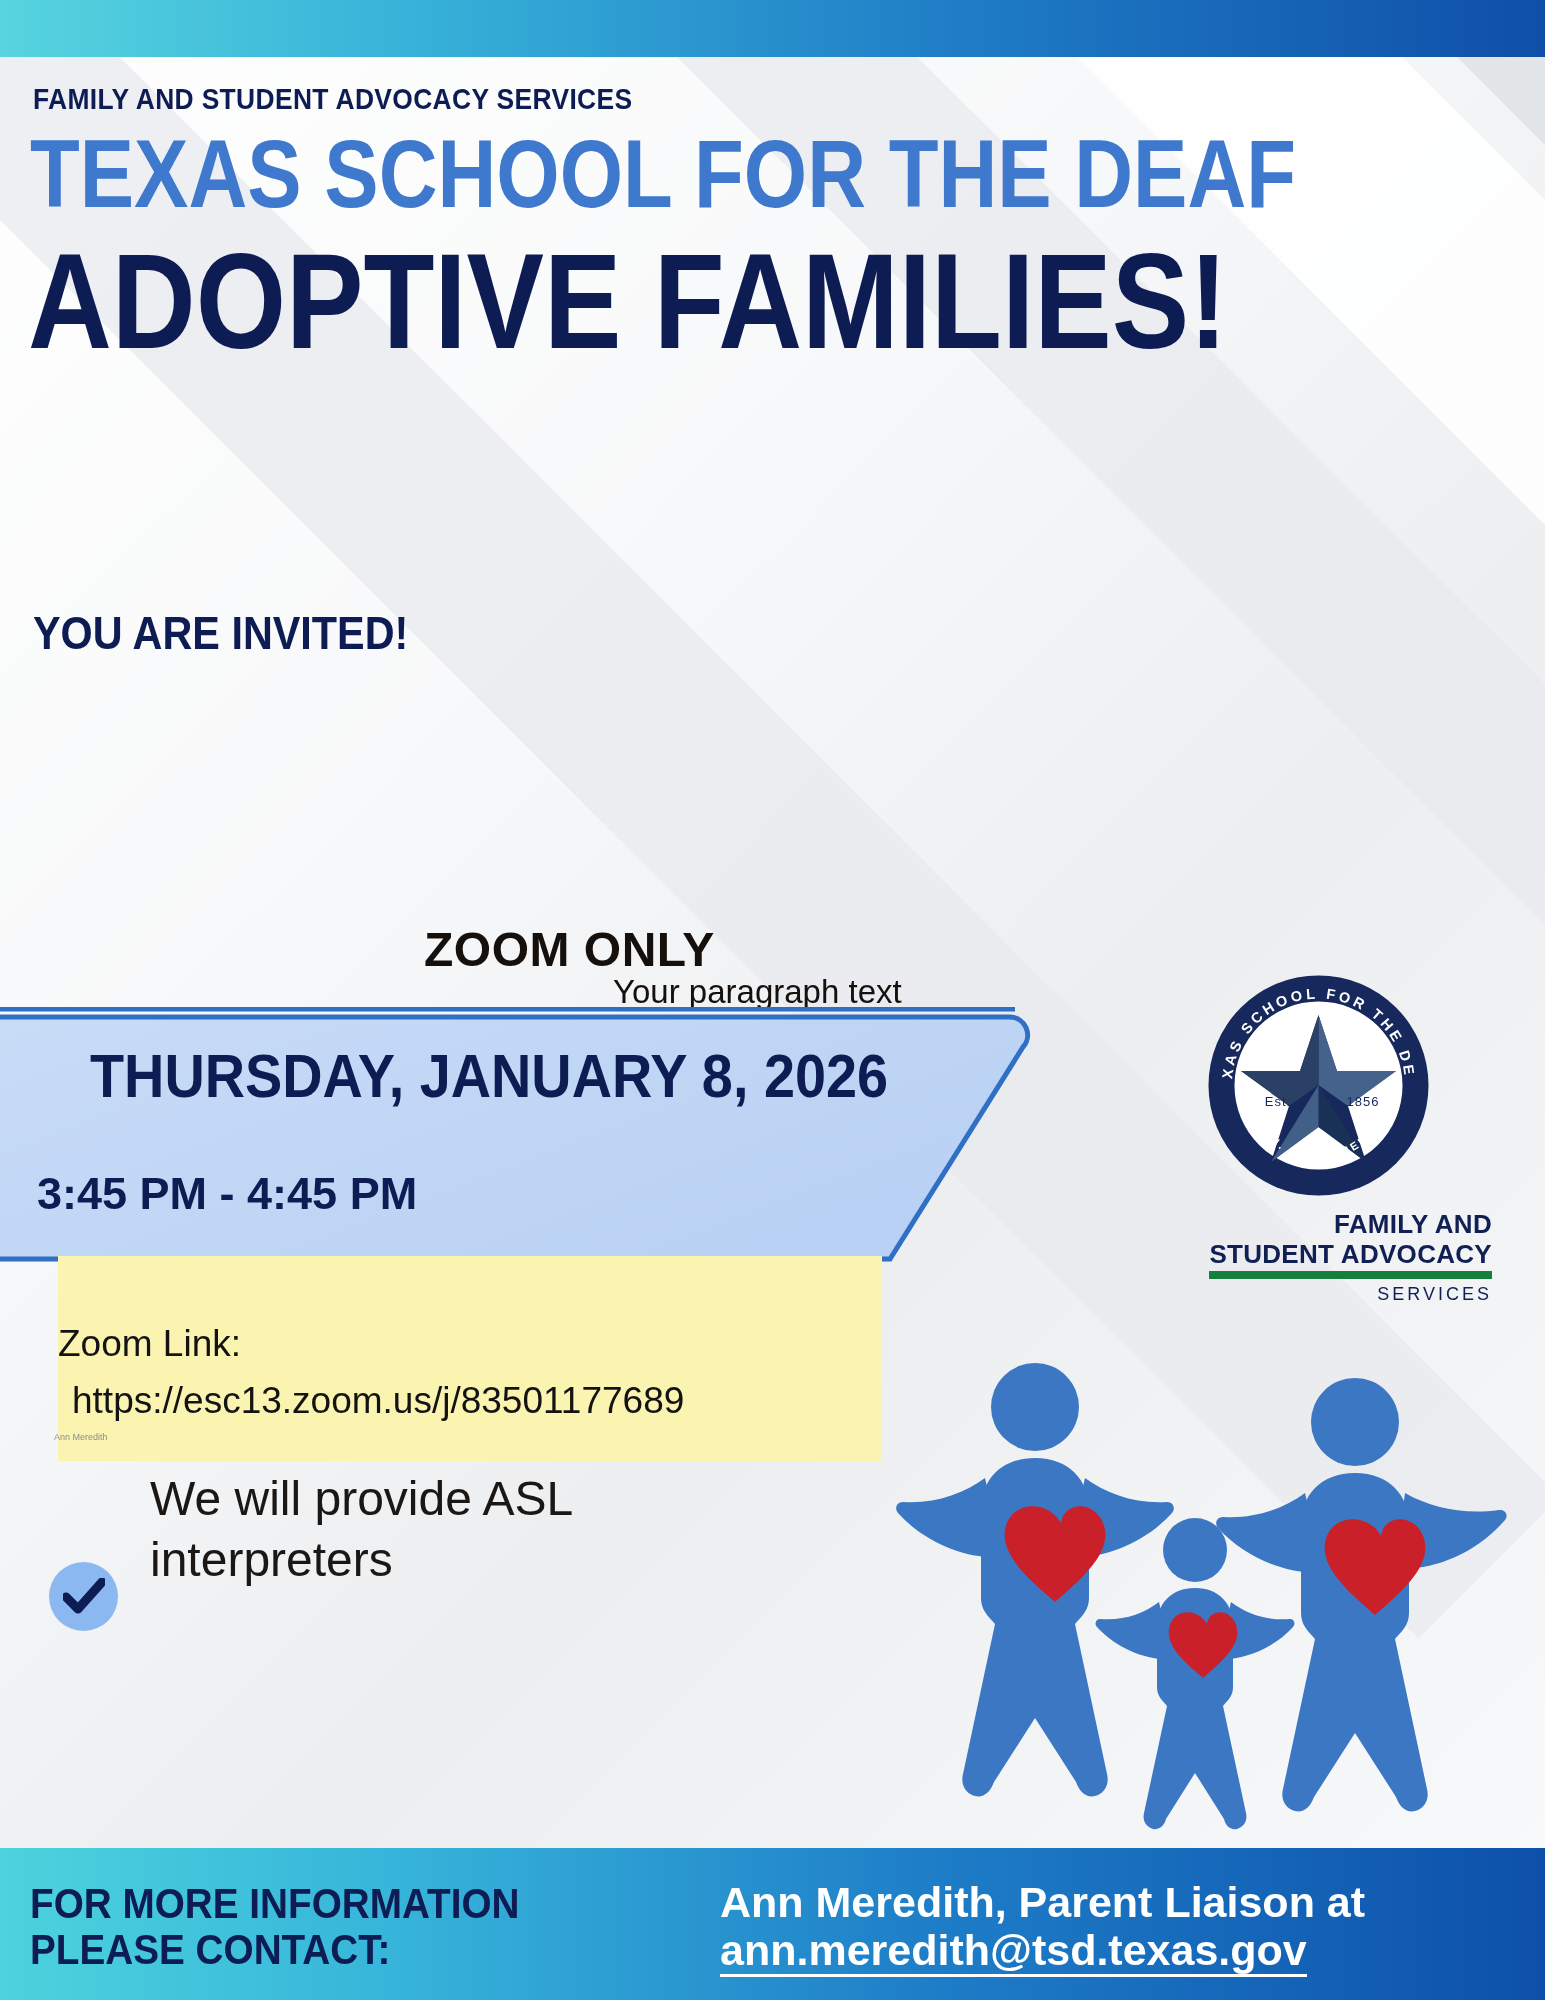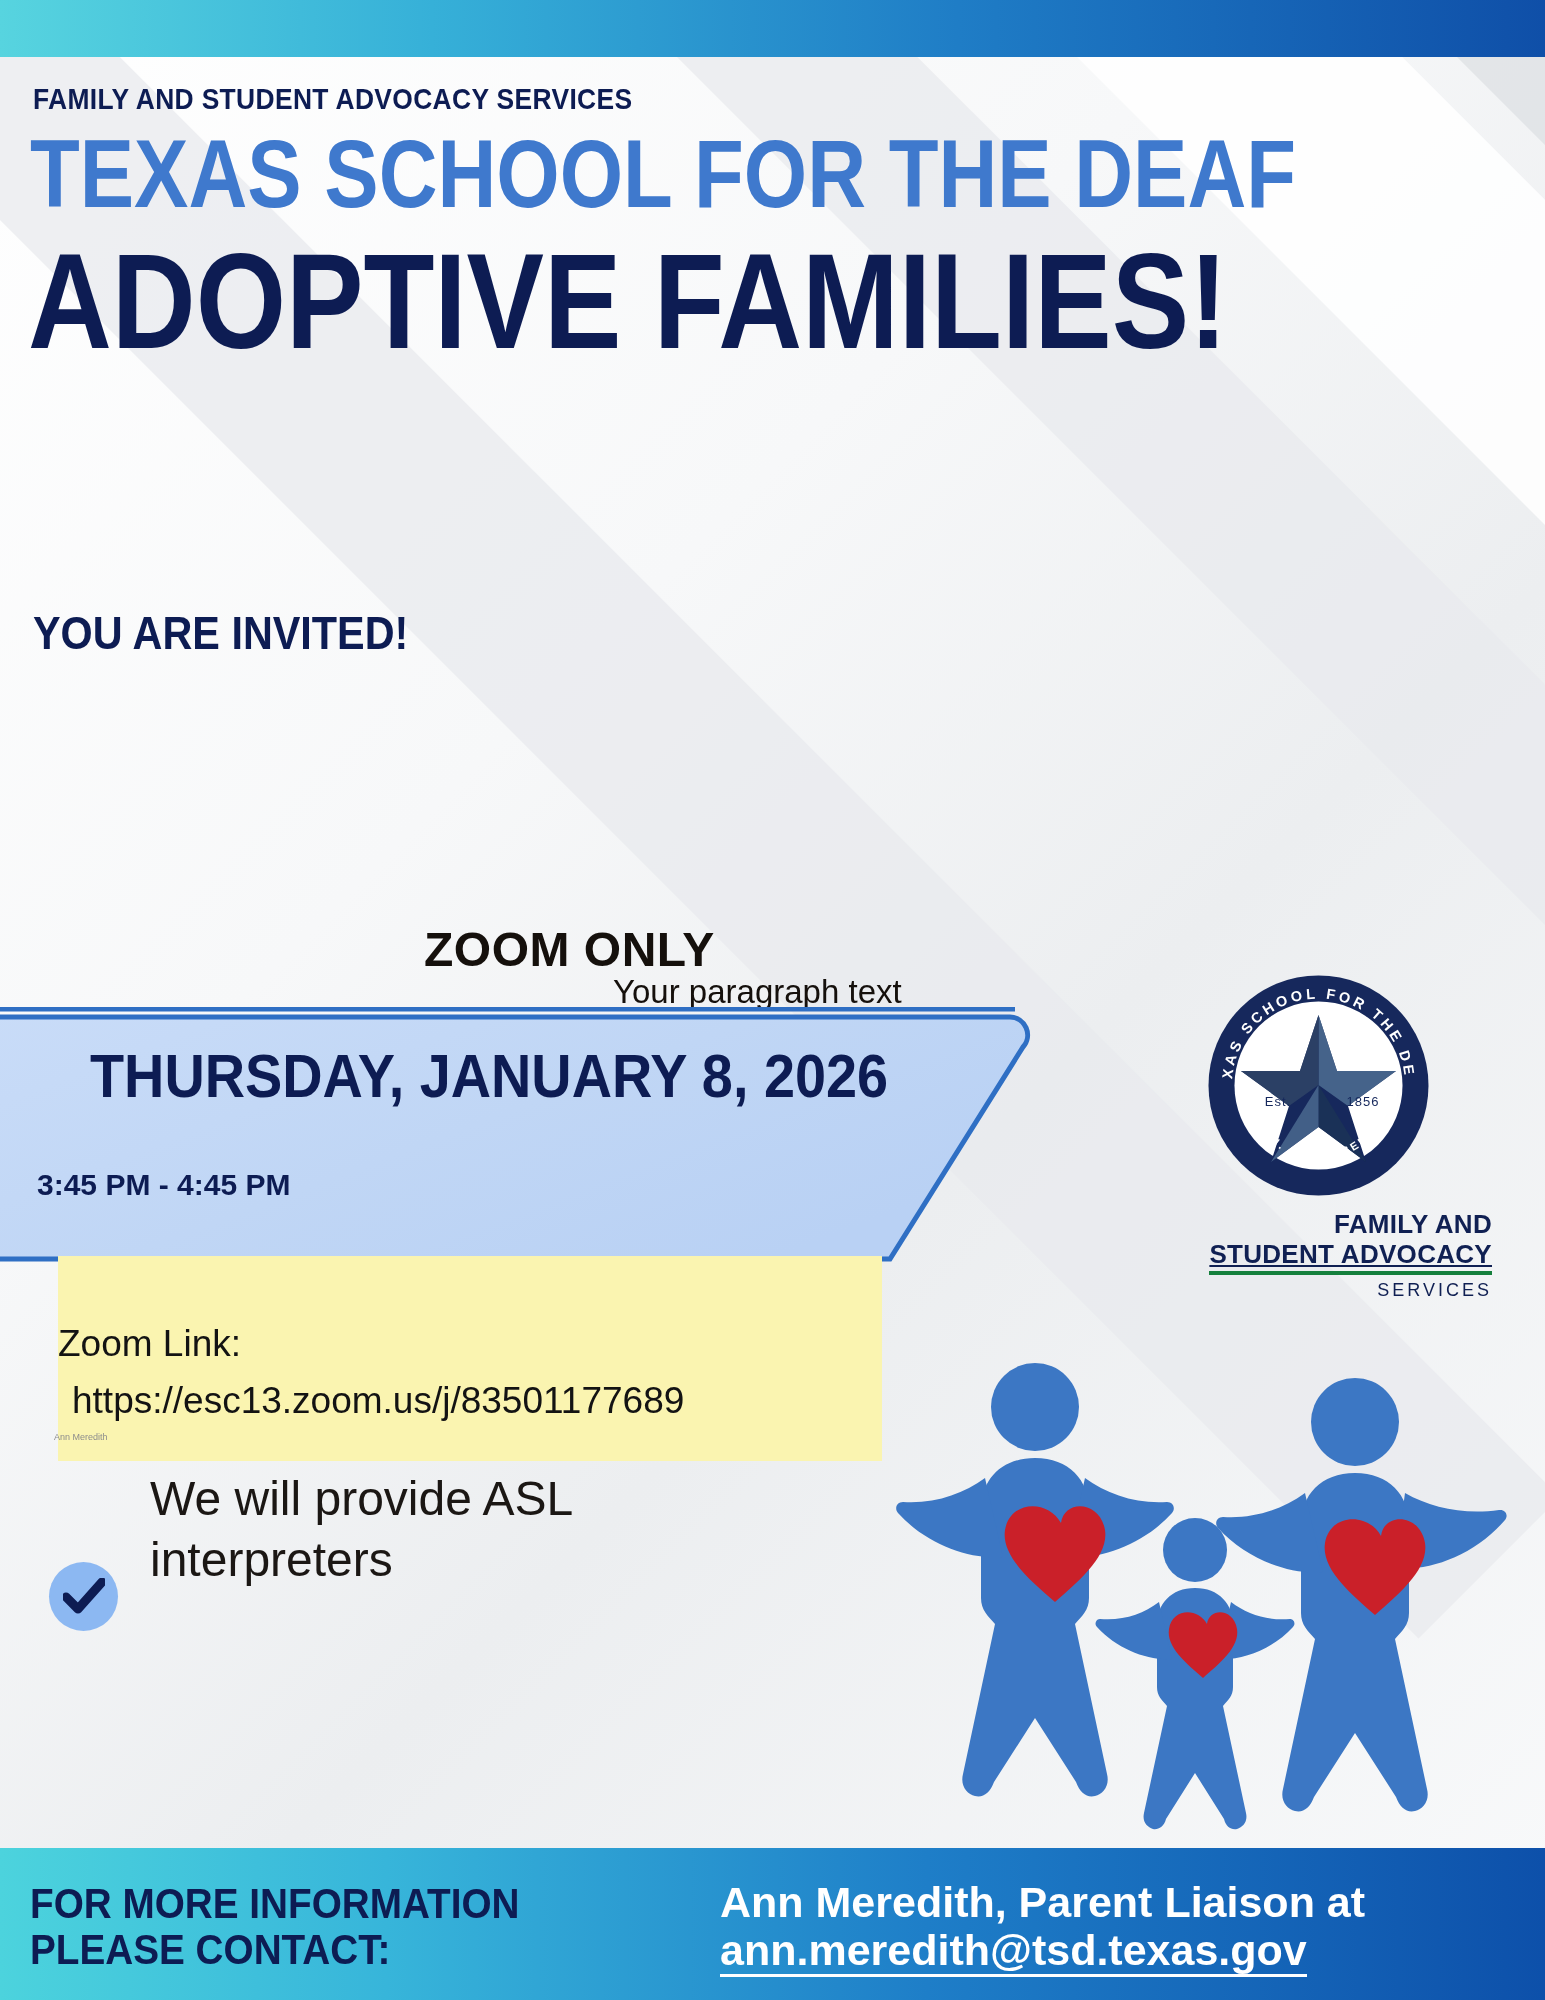--- a/index.html
+++ b/index.html
@@ -93,21 +93,21 @@
   .date-banner svg{display:block;width:100%;height:100%;}
   .date-text{
     position:absolute; left:90px; top:1040px;
     font-family:"Liberation Sans Narrow","Liberation Sans",sans-serif;
     font-weight:bold; font-size:62px; color:#0d1c53;
     transform:scaleX(0.9); transform-origin:left center;
     text-transform:uppercase; white-space:nowrap;
   }
   .time-text{
     position:absolute; left:37px; top:1168px;
-    font-size:30px; font-weight:bold; color:#0d1c53;
+    font-size:45px; font-weight:bold; color:#0d1c53;
   }
 
   
   .yellow-box{
     position:absolute; left:58px; top:1256px;
     width:824px; height:205px;
     background:#faf4b0;
   }
   .yl-label{
     position:absolute; left:58px; top:1323px;
@@ -137,21 +137,21 @@
   
   .logo-wrap{position:absolute; left:1206px; top:973px; width:225px; height:225px;}
   .logo-wrap svg{display:block;}
   .logo-cap{
     position:absolute; left:1152px; top:1210px; width:340px;
     text-align:right; color:#102053;
     font-size:26px; font-weight:bold; line-height:1.14;
     letter-spacing:0.3px;
   }
   .logo-cap .ul{
-    display:inline-block; border-bottom:4px solid #15803d; padding-bottom:2px;text-decoration:underline;
+    display:inline-block; border-bottom:8px solid #15803d; padding-bottom:2px;
   }
   .logo-cap .svc{
     display:block; font-size:18px; font-weight:400; letter-spacing:3px;
     margin-top:5px;
   }
 
   
   .family{position:absolute; left:895px; top:1310px; width:650px; height:540px;}
   .family svg{display:block;width:100%;height:100%;}
 

